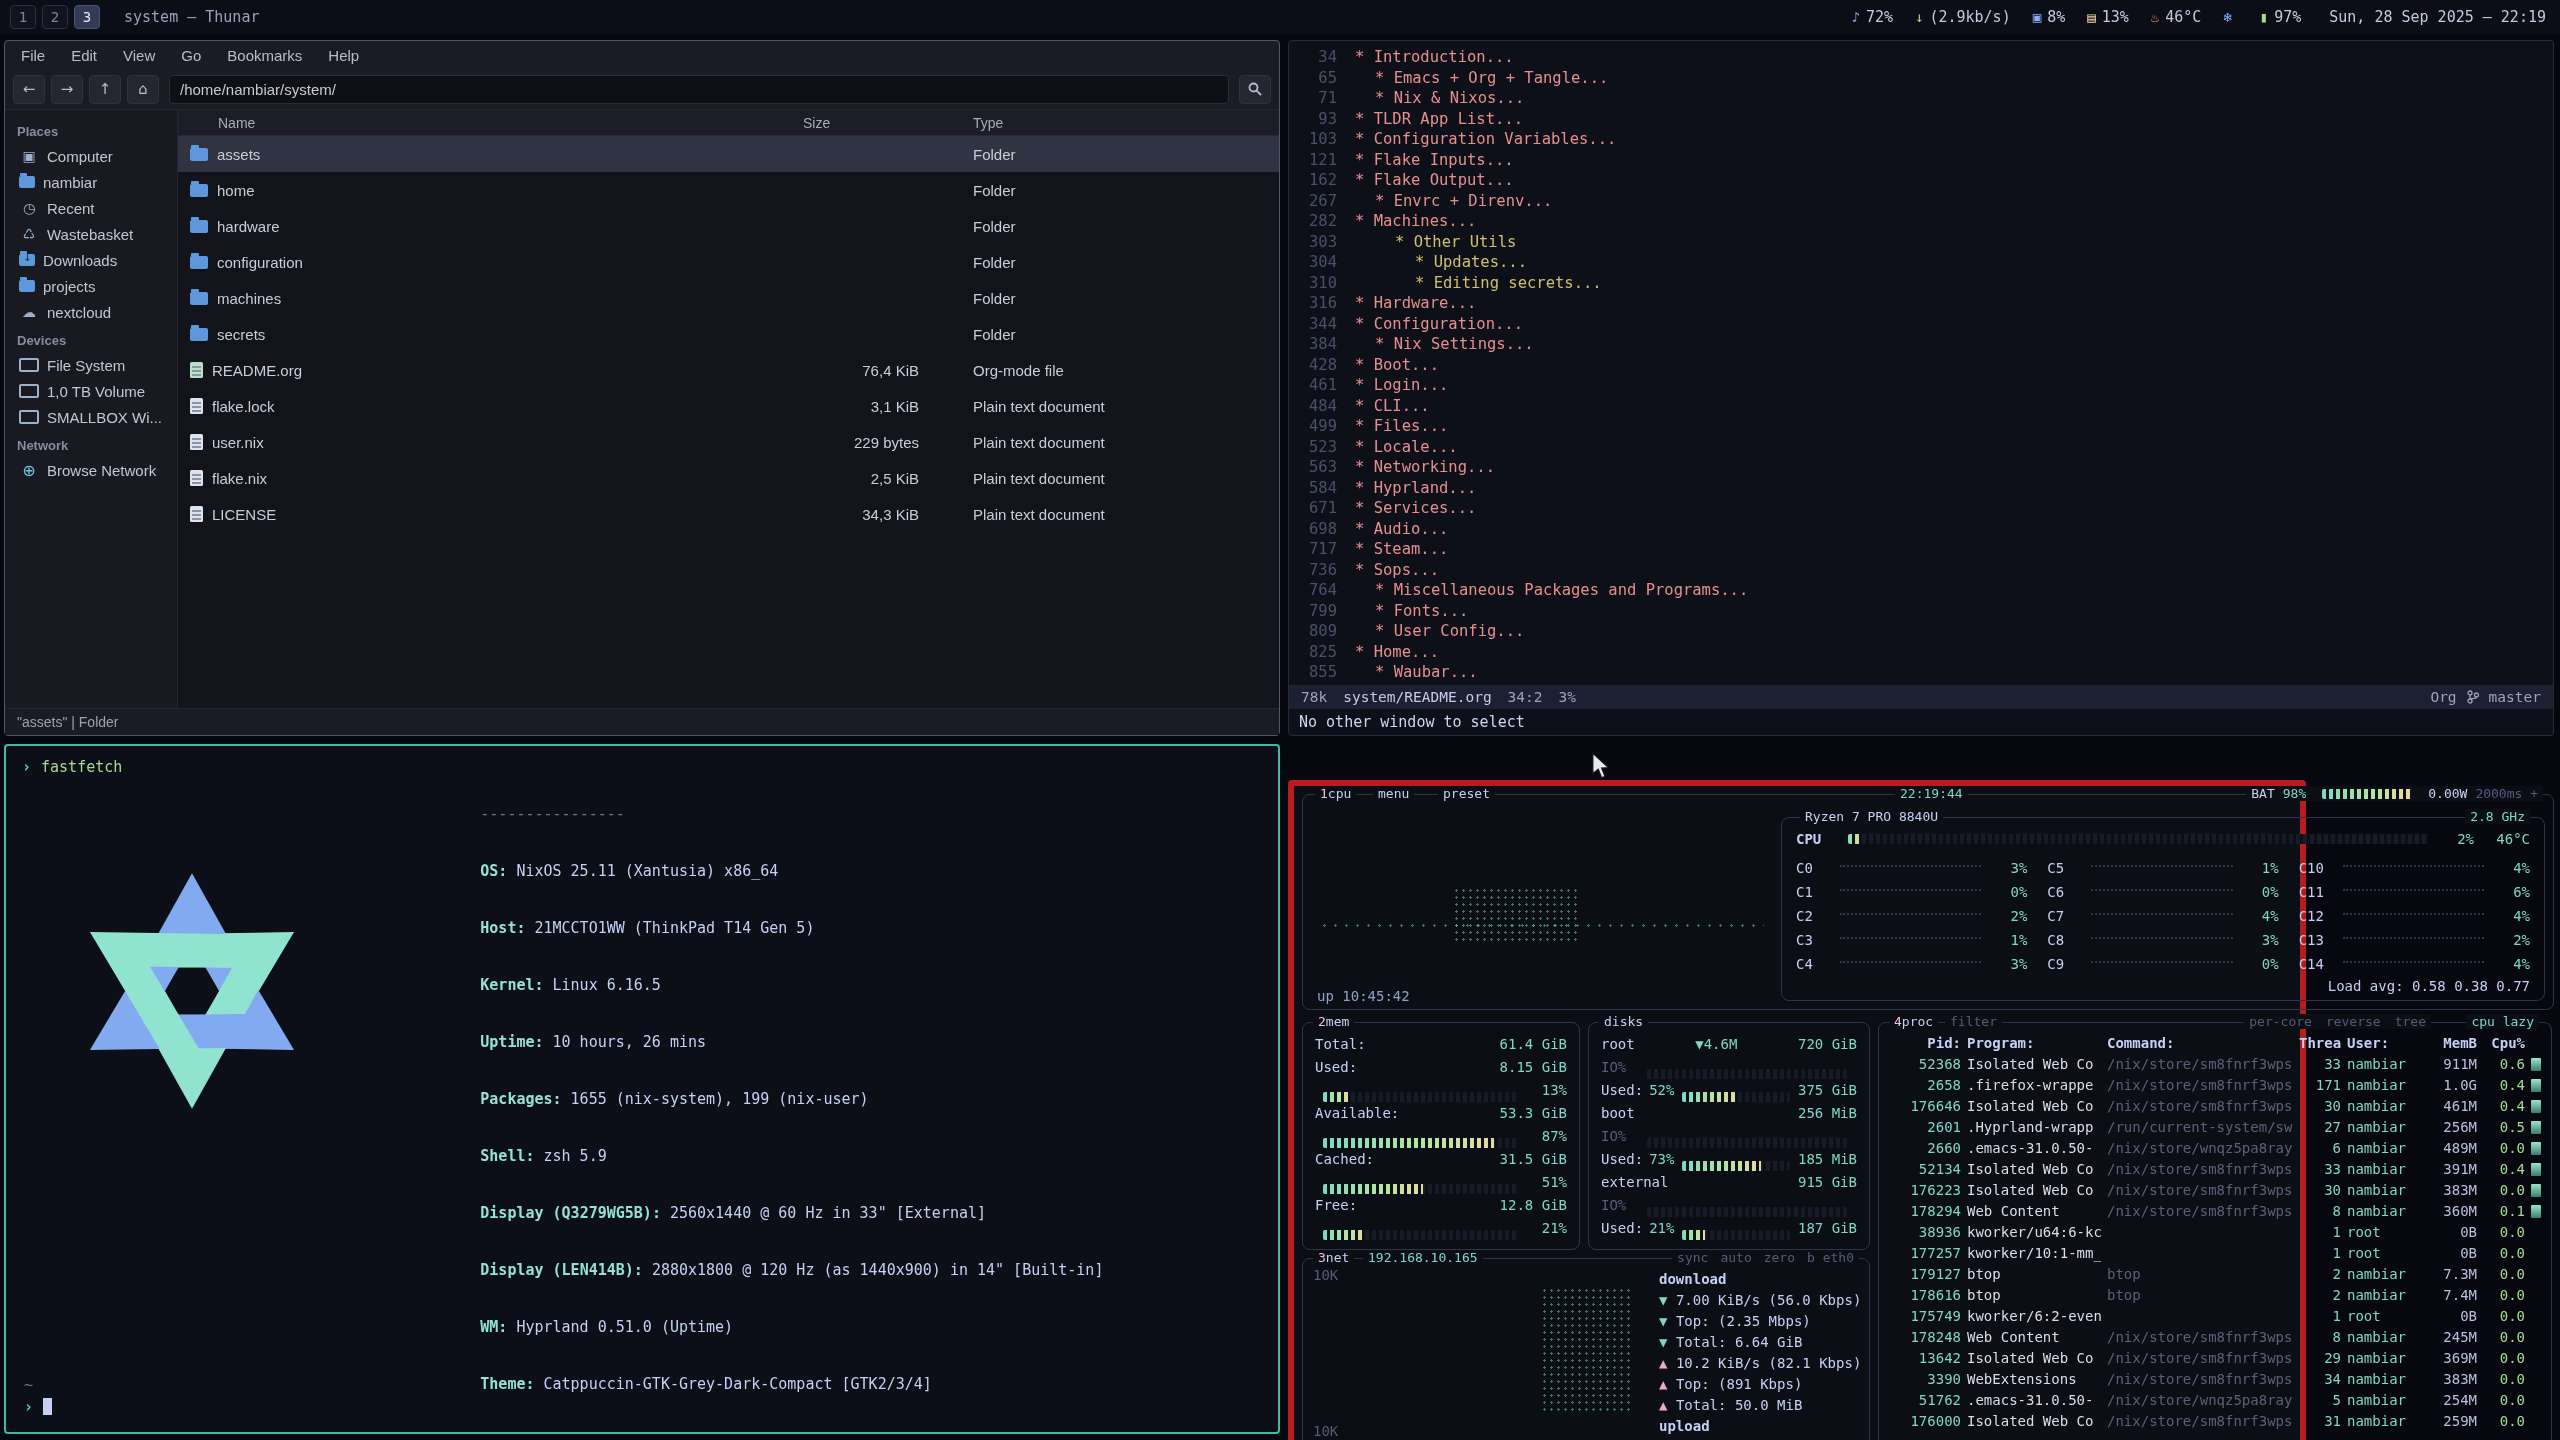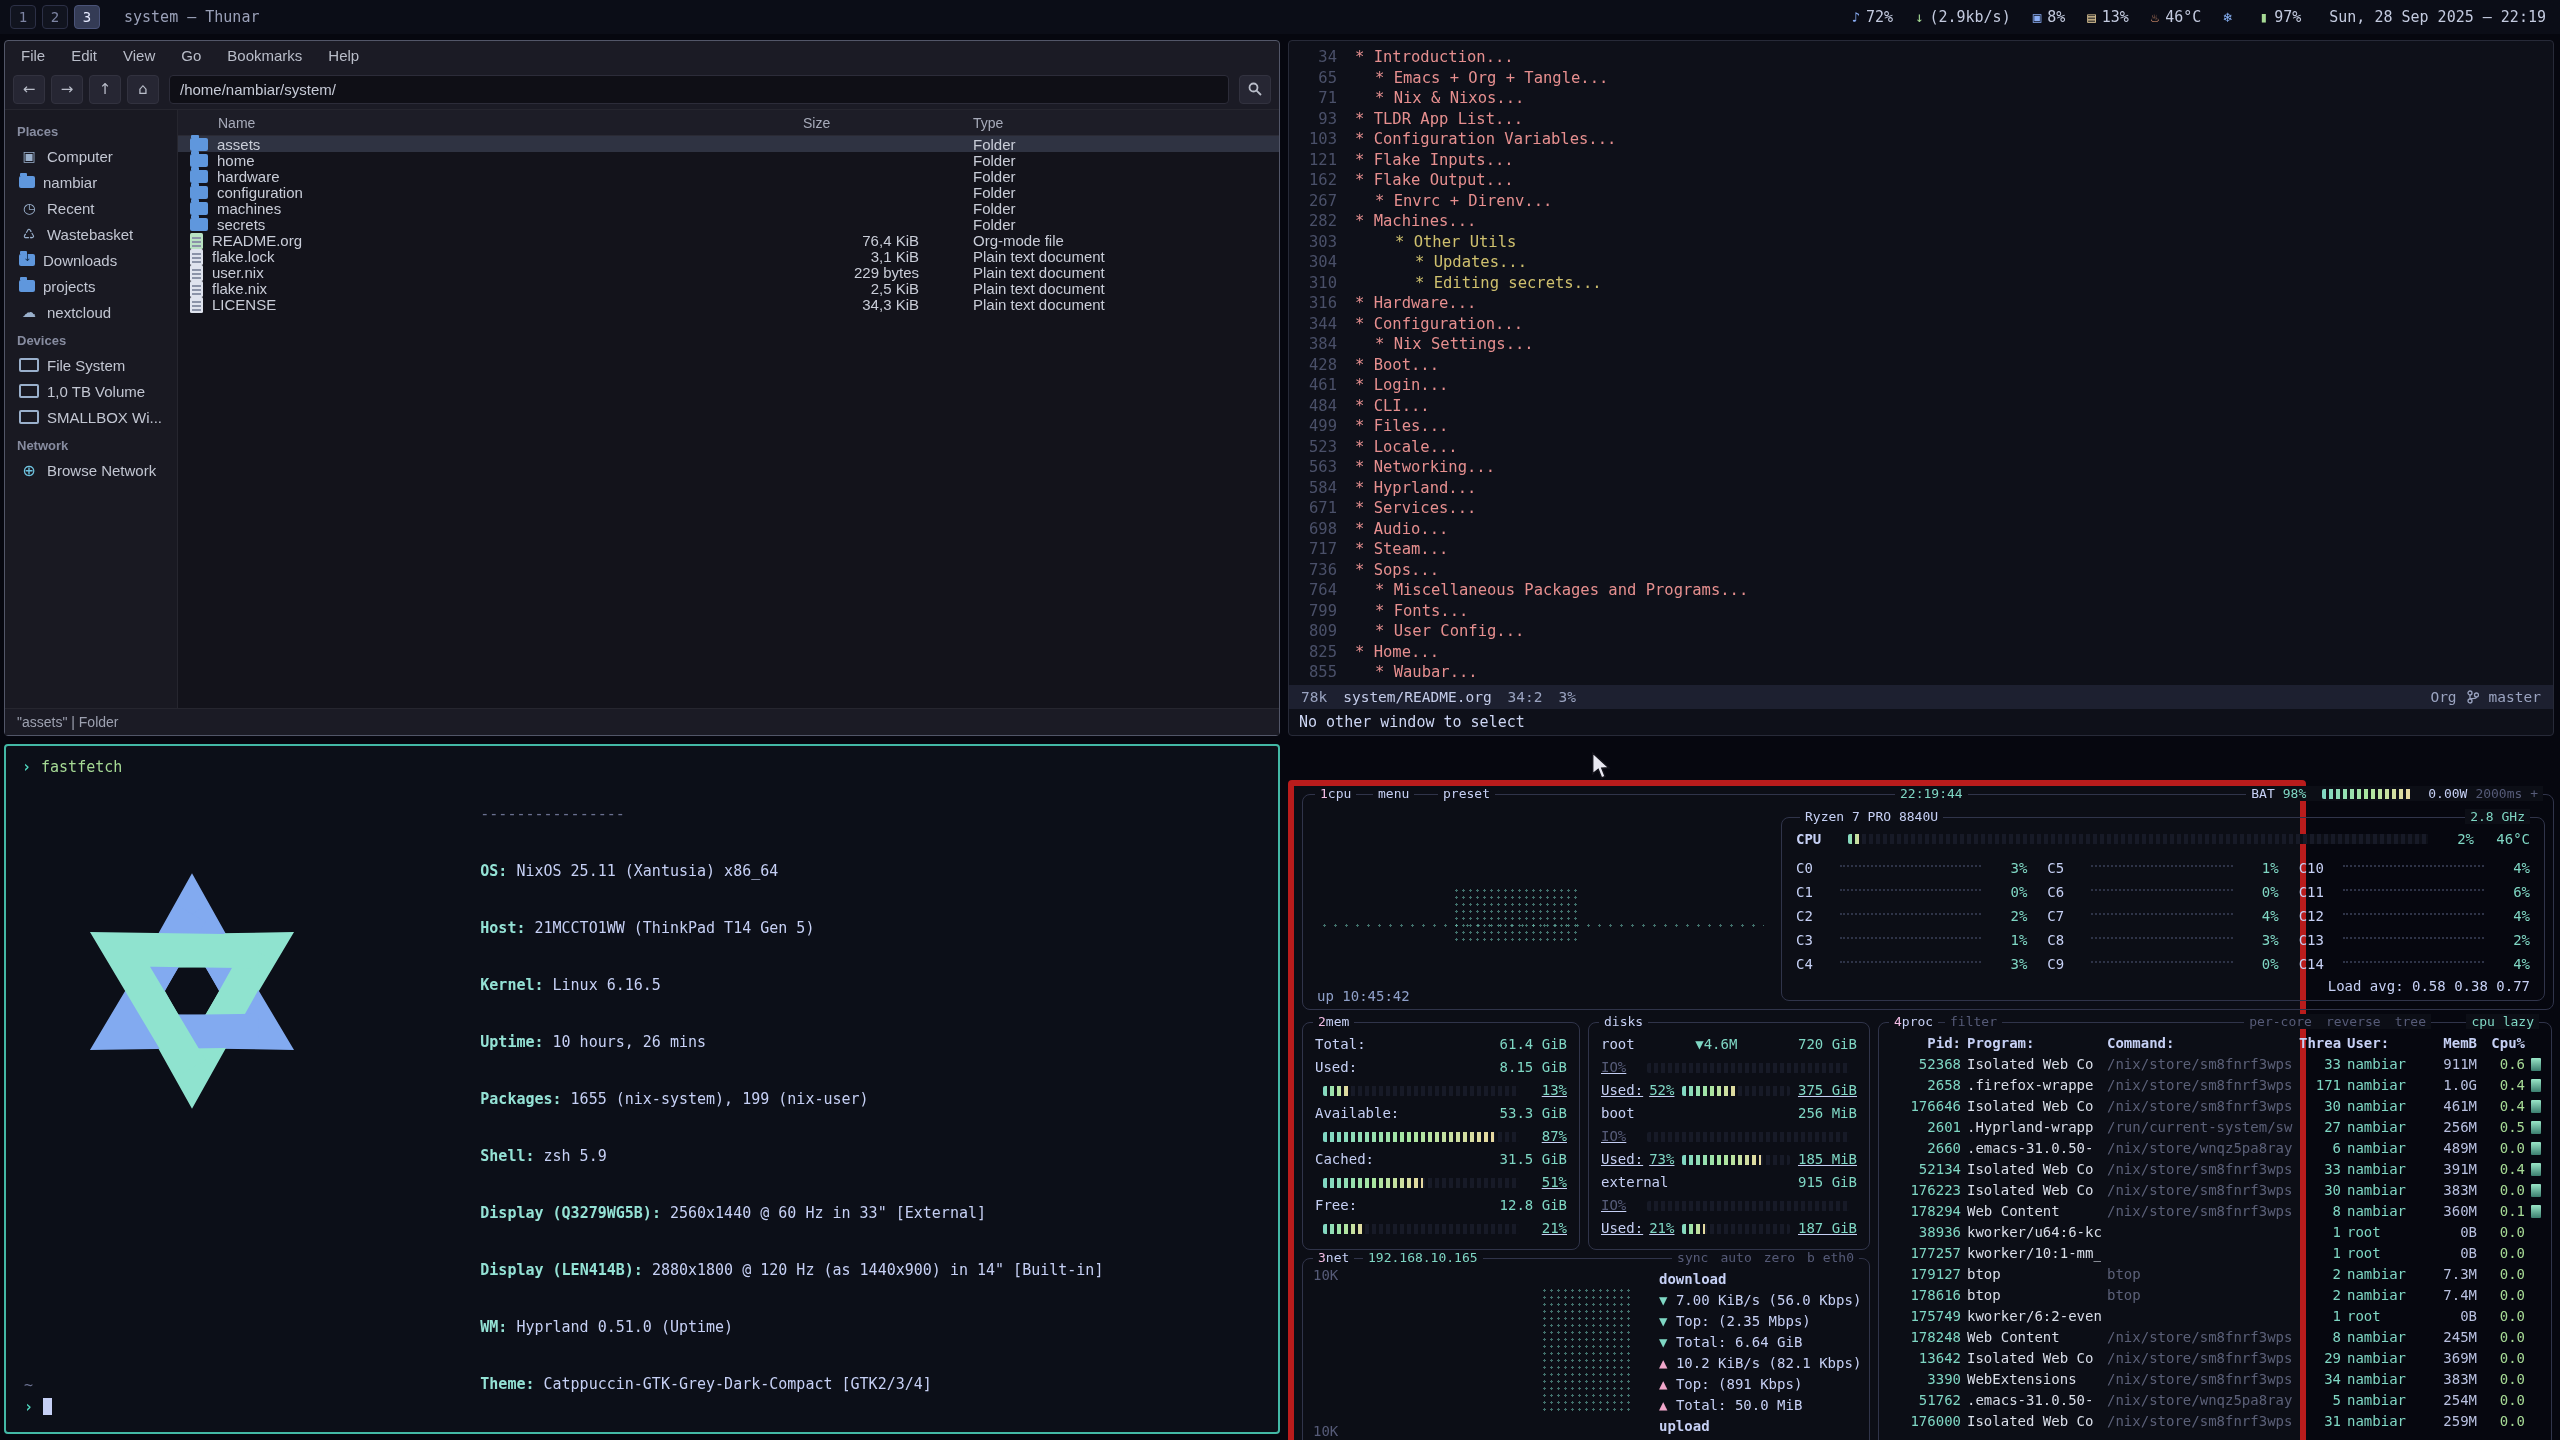--- a/index.html
+++ b/index.html
@@ -42,21 +42,21 @@
   .sicon.v-folder::before,.sicon.v-download::before{content:"";position:absolute;top:-3px;left:1px;width:7px;height:3px;
          background:#5f97dd;border-radius:1px 1px 0 0;}
   .sicon.v-download::after{content:"↓";position:absolute;left:4px;top:-2px;font-size:10px;color:#0d2746;}
   .sicon.v-drive,.sicon.v-usb{width:16px;height:10px;border:2px solid #9ab0cc;border-radius:2px;}
   #filepane{flex:1;background:#13131b;display:flex;flex-direction:column;min-width:0;}
   #colheader{height:25px;background:#1d1d27;border-bottom:1px solid #2a2a34;display:grid;
              grid-template-columns:1fr 150px 330px;align-items:center;color:#a7abba;font-size:14px;}
   #colheader .ch-name{padding-left:40px;}
   #colheader .ch-size{padding-left:4px;}
   #colheader .ch-type{padding-left:24px;}
-  .frow{height:16px;display:grid;grid-template-columns:1fr 150px 330px;align-items:center;font-size:15px;color:#c9cdd8;}
+  .frow{height:36px;display:grid;grid-template-columns:1fr 150px 330px;align-items:center;font-size:15px;color:#c9cdd8;}
   .frow.v-selected{background:#2f3342;}
   .fname{display:flex;align-items:center;gap:9px;padding-left:12px;}
   .fsize{text-align:right;padding-right:30px;}
   .ftype{padding-left:24px;}
   .ficon{width:20px;display:inline-flex;justify-content:center;position:relative;}
   .ficon.v-folder{width:18px;height:13px;background:#5f97dd;border-radius:2px;}
   .ficon.v-folder::before{content:"";position:absolute;top:-3px;left:1px;width:8px;height:3px;background:#5f97dd;border-radius:1px 1px 0 0;}
   .ficon.v-file,.ficon.v-org{width:13px;height:16px;background:#dfe3ee;border-radius:1.5px;}
   .ficon.v-org{background:#b9e2c3;}
   .ficon.v-file::before,.ficon.v-org::before{content:"";position:absolute;top:4px;left:2px;right:2px;height:2px;
@@ -108,21 +108,21 @@
   #cpu-sub{position:absolute;left:478px;top:22px;width:764px;height:184px;border:1px solid #30344a;border-radius:8px;padding:10px 14px;box-sizing:border-box;}
   .cpurow{display:flex;align-items:center;line-height:22px;}
   .coregrid{display:grid;grid-template-columns:1fr 1fr 1fr;column-gap:20px;margin-top:6px;}
   .core{display:flex;align-items:center;height:24px;}
   .cname{width:36px;}
   .leader{flex:1;border-bottom:2px dotted #2e3347;margin:0 8px 5px;}
   .cpct{width:38px;text-align:right;}
   #mem-box{left:8px;top:236px;width:278px;height:228px;padding:10px 12px;box-sizing:border-box;}
   #disks-box{left:294px;top:236px;width:282px;height:228px;padding:10px 12px;box-sizing:border-box;}
   .kv{display:flex;justify-content:space-between;line-height:23px;}
-  .mline{display:flex;align-items:center;line-height:23px;text-decoration:underline;}
+  .mline{display:flex;align-items:flex-end;line-height:23px;}
   .mpct{width:40px;text-align:right;color:#7fd7c4;}
   #net-box{left:8px;top:472px;width:568px;height:190px;padding:8px 12px;box-sizing:border-box;}
   #net-stats{position:absolute;left:356px;top:10px;line-height:21px;white-space:nowrap;}
   #proc-box{left:584px;top:236px;width:674px;height:426px;padding:10px 24px;box-sizing:border-box;}
   .prow{display:grid;grid-template-columns:58px 134px 186px 42px 72px 52px 42px 14px;gap:6px;line-height:21px;align-items:center;}
   .prow span{white-space:nowrap;overflow:hidden;}
   .c-pid{text-align:right;color:#7fd7c4;}
   .c-prog{color:#d9dee9;}
   .c-cmd{color:#5b6078;}
   .c-thr{text-align:right;color:#7fd7c4;}

